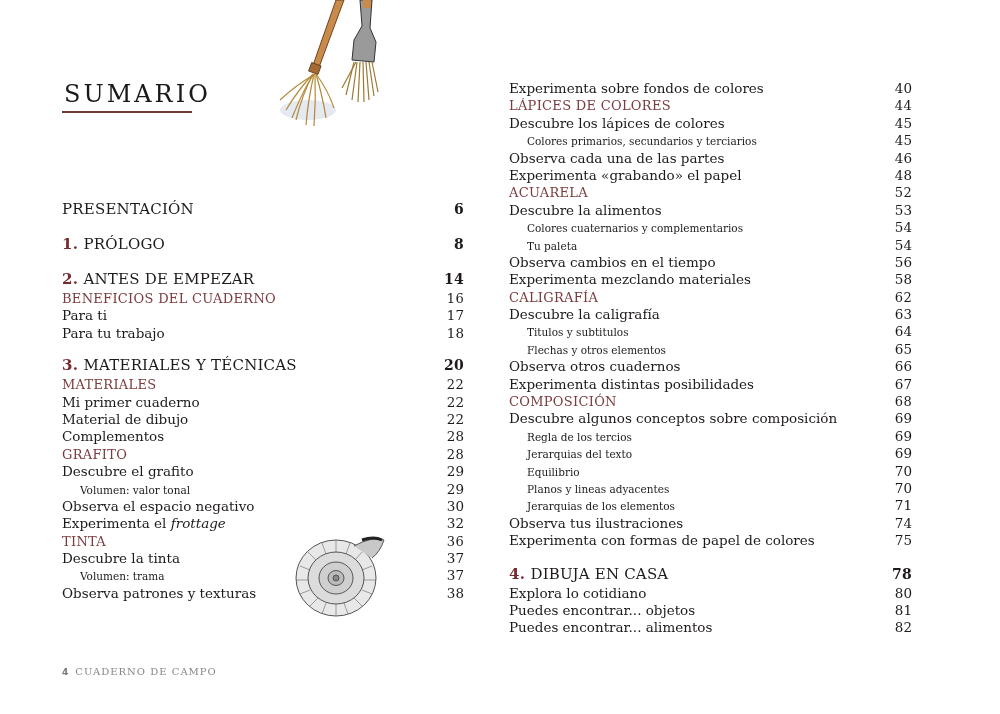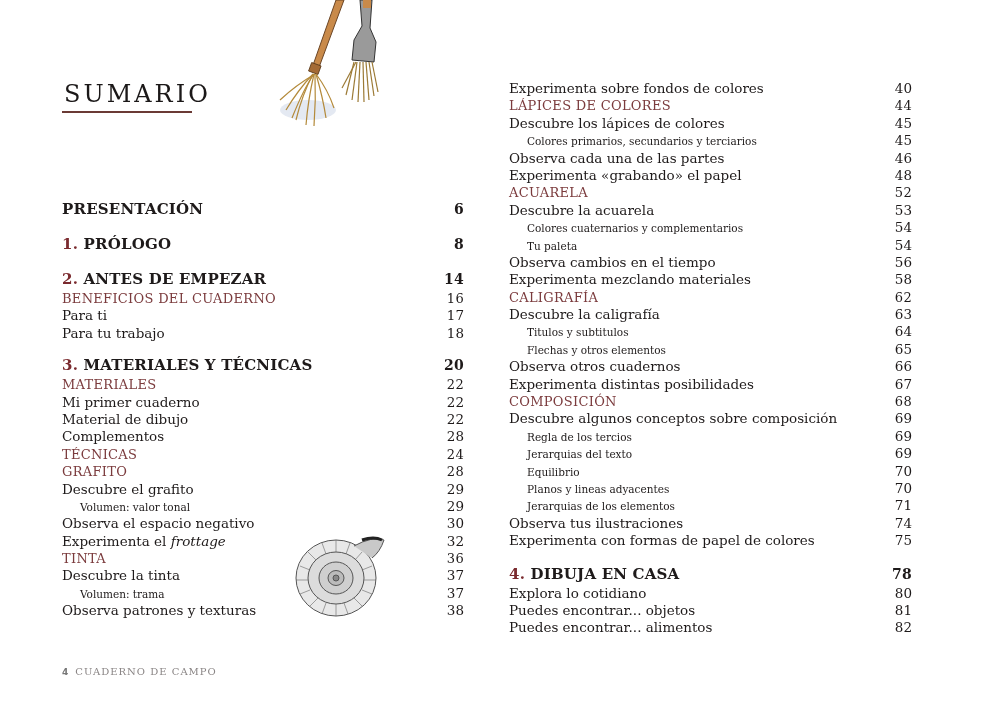--- a/index.html
+++ b/index.html
@@ -16,21 +16,21 @@
 
   .col { position: absolute; }
   .col-left { left: 62px; top: 198px; width: 402px; }
   .col-right { left: 509px; top: 80px; width: 403px; }
 
   .row { display: flex; justify-content: space-between; align-items: baseline; white-space: nowrap; }
   .row .num { font-family: "DejaVu Serif", serif; }
 
   .chapter { font-size: 15px; font-weight: bold; height: 22px; line-height: 22px; letter-spacing: 0.2px; }
   .chapter .chnum { color: #7a2a2e; font-weight: bold; }
-  .chapter .ctext { font-weight: bold; }
+  .chapter .ctext { font-weight: normal; }
   .chapter .num { font-weight: bold; font-size: 14px; }
 
   .section { font-size: 13px; color: #7b3b3d; height: 17.4px; line-height: 17.4px; letter-spacing: 0.3px; }
   .section .num { color: #1e1a1a; text-align: center; }
   .entry { font-size: 13.5px; height: 17.4px; line-height: 17.4px; }
   .sub { font-size: 10.5px; height: 17.4px; line-height: 17.4px; padding-left: 18px; }
   .sub .num { font-size: 13.5px; }
   .gap-l { margin-top: 13px; }
   .gap-m { margin-top: 12px; }
 
@@ -119,24 +119,20 @@
         <span>Mi primer cuaderno</span>
         <span class="num">22</span>
       </div>
     <div class="row entry">
         <span>Material de dibujo</span>
         <span class="num">22</span>
       </div>
     <div class="row entry">
         <span>Complementos</span>
         <span class="num">28</span>
-      </div>
-    <div class="row section">
-        <span>TÉCNICAS</span>
-        <span class="num">24</span>
       </div>
     <div class="row section">
         <span>GRAFITO</span>
         <span class="num">28</span>
       </div>
     <div class="row entry">
         <span>Descubre el grafito</span>
         <span class="num">29</span>
       </div>
     <div class="row sub">
@@ -222,21 +218,21 @@
       </div>
     <div class="row entry">
         <span>Experimenta «grabando» el papel</span>
         <span class="num">48</span>
       </div>
     <div class="row section">
         <span>ACUARELA</span>
         <span class="num">52</span>
       </div>
     <div class="row entry">
-        <span>Descubre la acuarela</span>
+        <span>Descubre la alimentos</span>
         <span class="num">53</span>
       </div>
     <div class="row sub">
         <span>Colores cuaternarios y complementarios</span>
         <span class="num">54</span>
       </div>
     <div class="row sub">
         <span>Tu paleta</span>
         <span class="num">54</span>
       </div>

